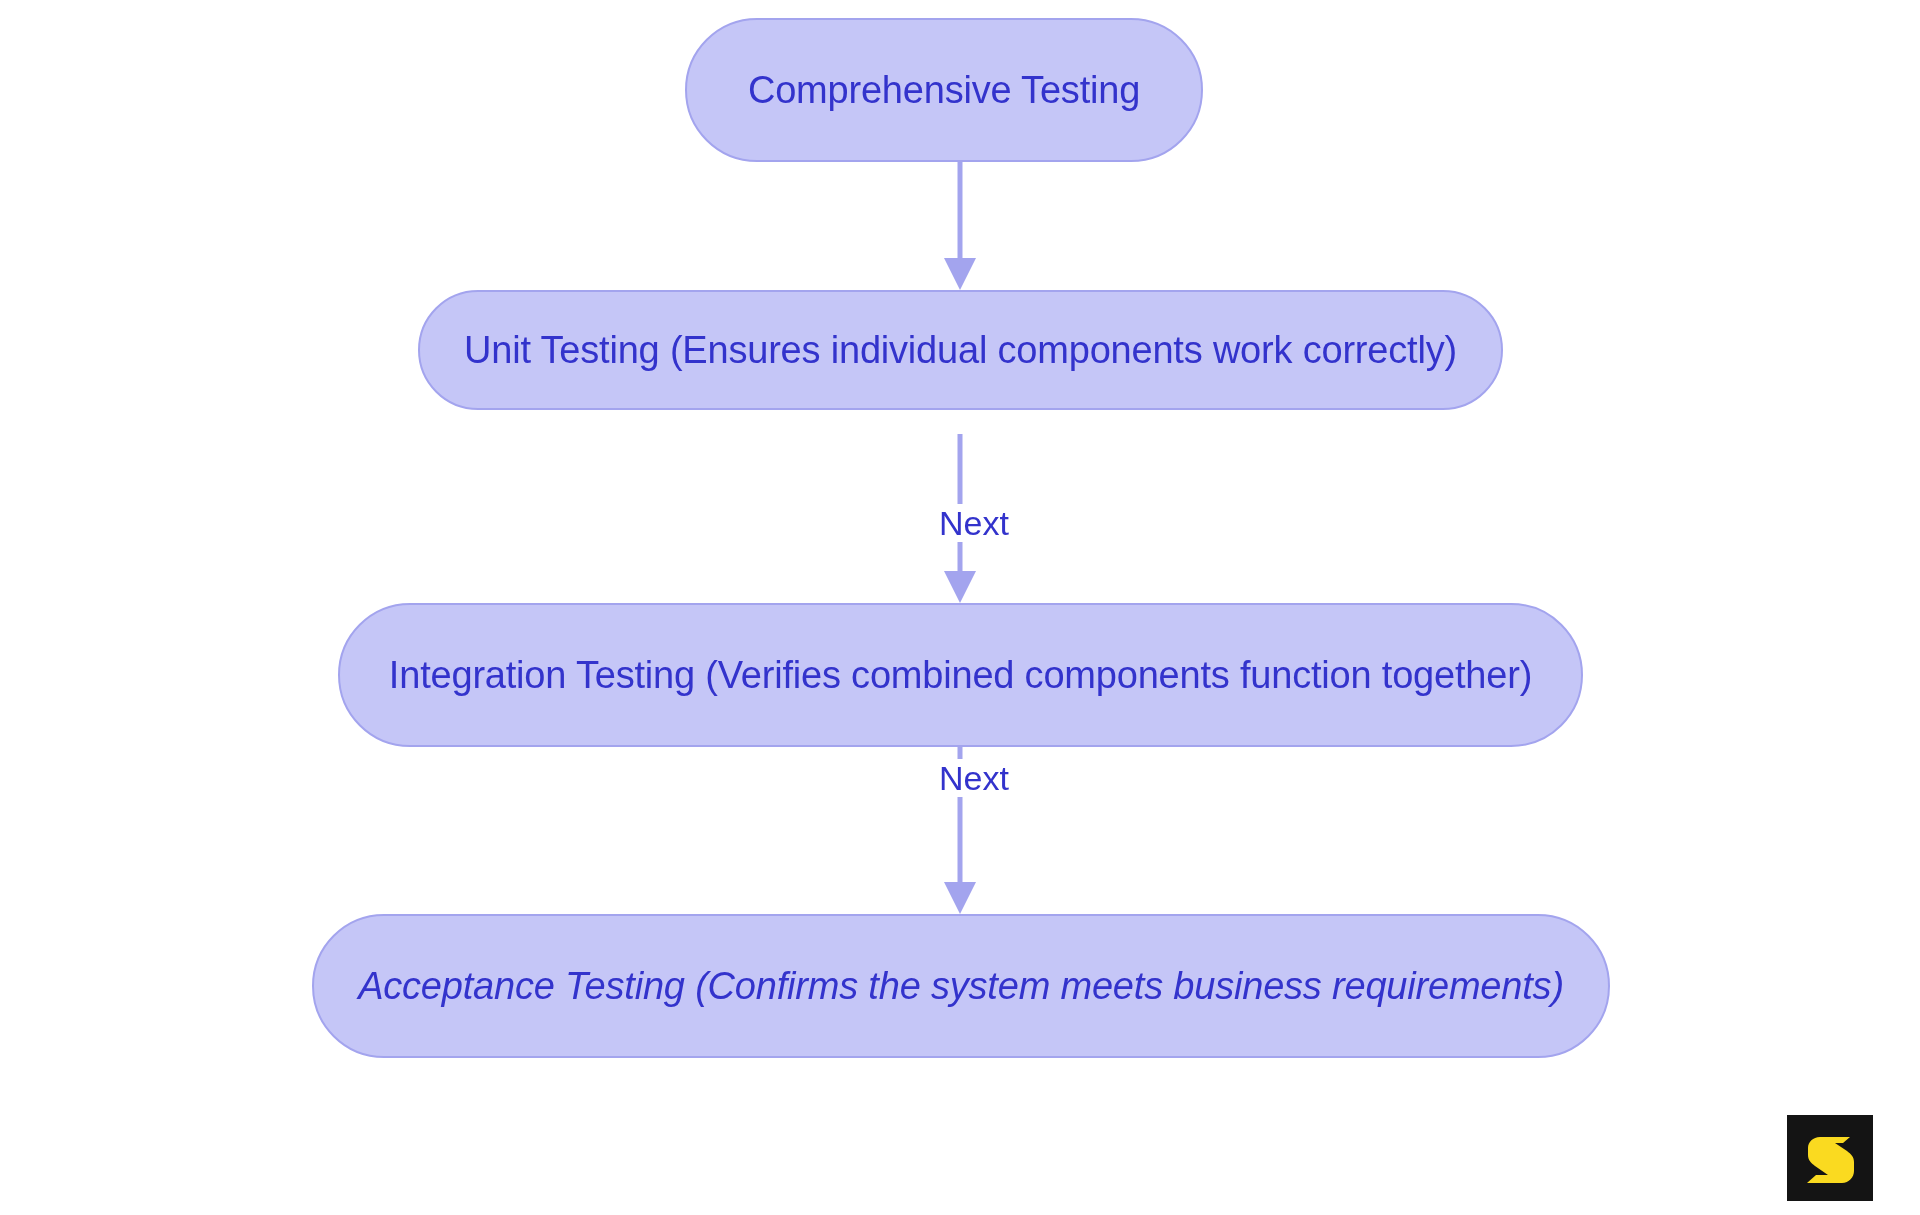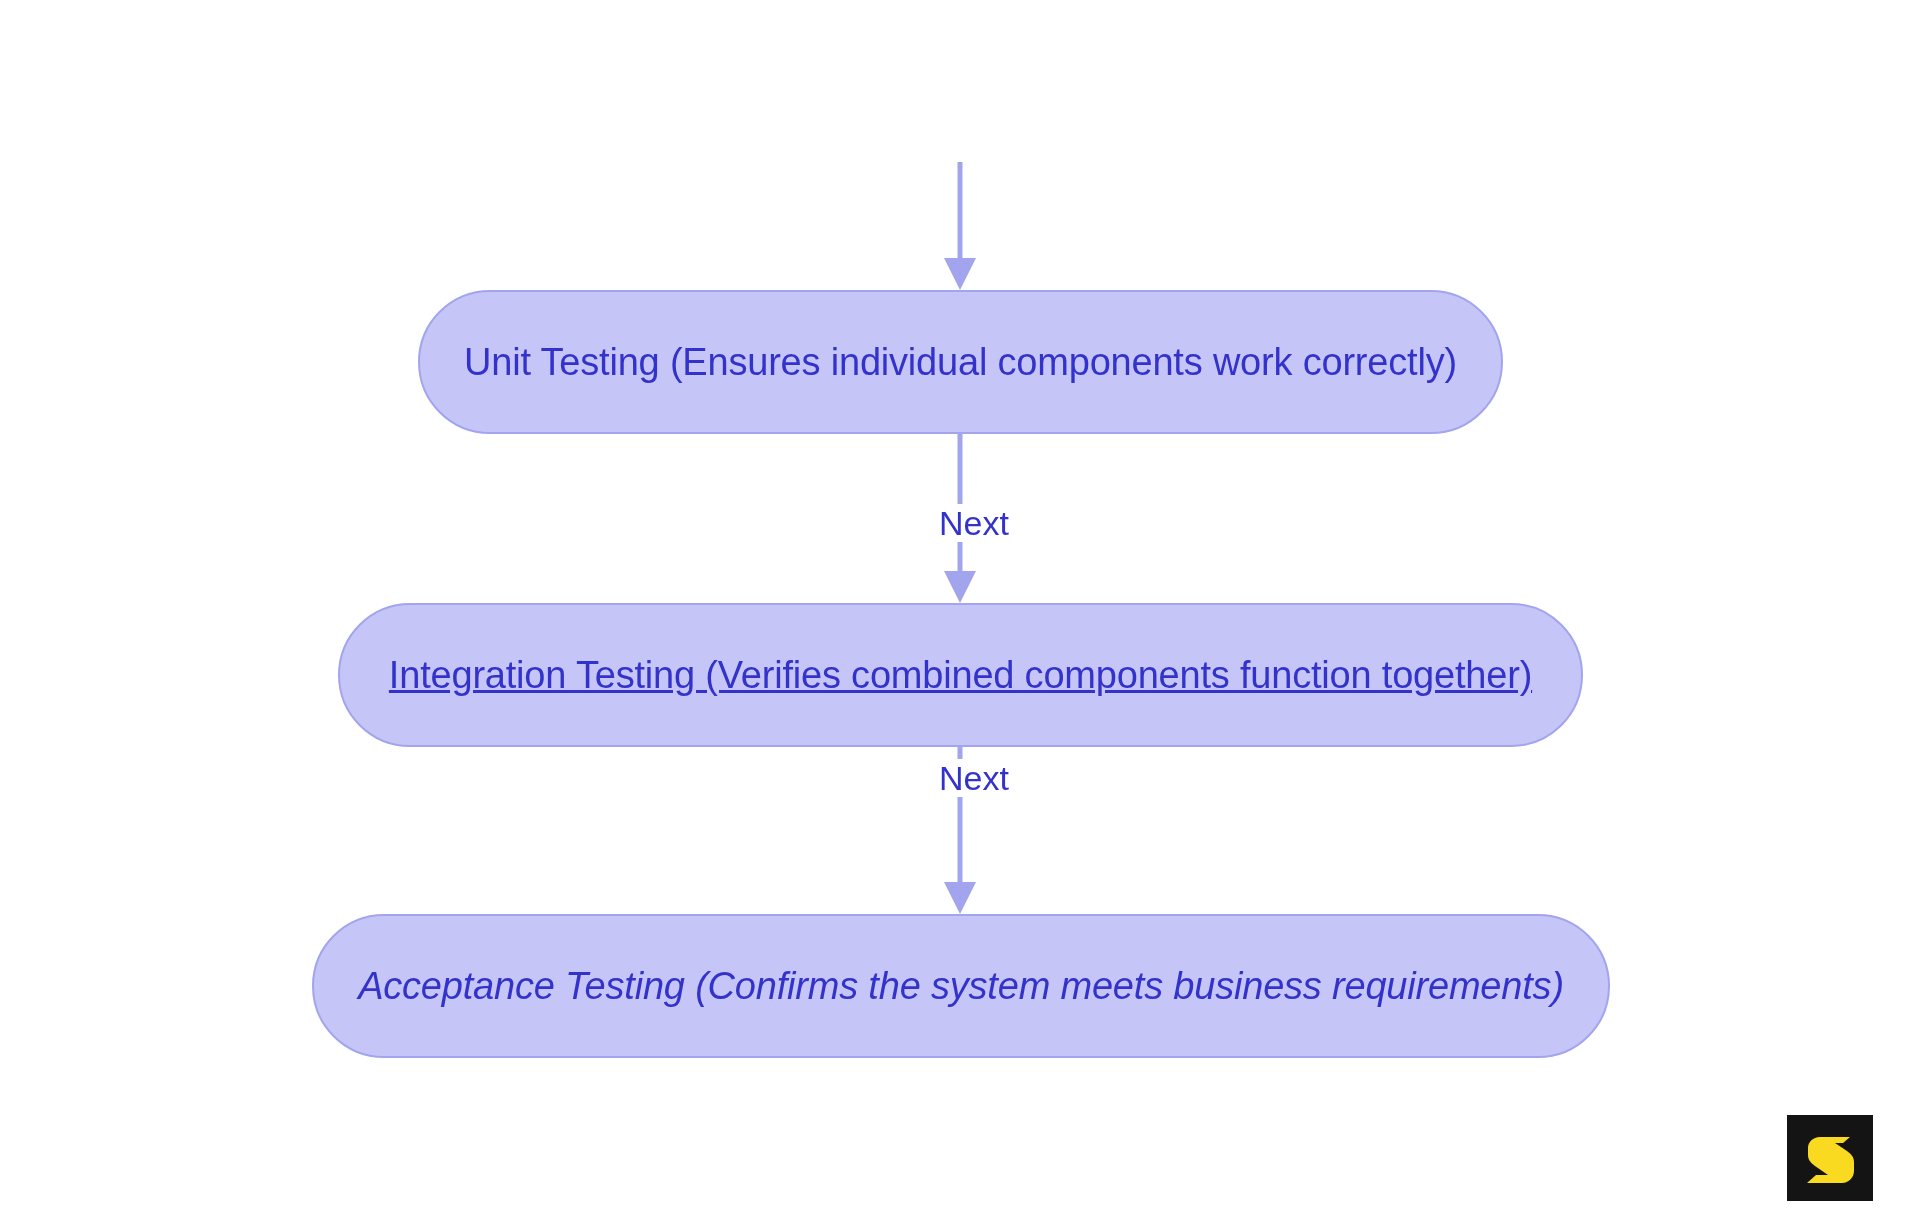--- a/index.html
+++ b/index.html
@@ -35,22 +35,22 @@
     font-weight: 400;
     letter-spacing: -0.2px;
     white-space: nowrap;
     line-height: 1;
   }
   .node-label {
     display: block;
   }
 
   #node-0 { left: 685px;  top: 18px;   width: 518px;  height: 144px; }
-  #node-1 { left: 418px;  top: 290px;  width: 1085px; height: 144px; }
-  #node-2 { left: 338px;  top: 603px;  width: 1245px; height: 144px; text-decoration: underline; }
+  #node-1 { left: 418px;  top: 290px;  width: 1085px; height: 120px; }
+  #node-2 { left: 338px;  top: 603px;  width: 1245px; height: 144px; }
   #node-3 { left: 312px;  top: 914px;  width: 1298px; height: 144px; font-style: italic; }
 
   
   .connector {
     position: absolute;
     left: 0;
     top: 0;
     width: 1920px;
     height: 1215px;
     pointer-events: none;
@@ -107,20 +107,23 @@
       <line class="edge-line" x1="960" y1="434" x2="960" y2="575"></line>
       <polygon class="edge-head" points="944,571 976,571 960,603"></polygon>
     </g>
 
     <g>
       <line class="edge-line" x1="960" y1="747" x2="960" y2="886"></line>
       <polygon class="edge-head" points="944,882 976,882 960,914"></polygon>
     </g>
   </svg>
 
+  <div id="node-0" class="node">
+    <span class="node-label">Comprehensive Testing</span>
+  </div>
 
   <div id="node-1" class="node">
     <span class="node-label">Unit Testing (Ensures individual components work correctly)</span>
   </div>
 
   <div id="node-2" class="node">
     <span class="node-label">Integration Testing (Verifies combined components function together)</span>
   </div>
 
   <div id="node-3" class="node">

